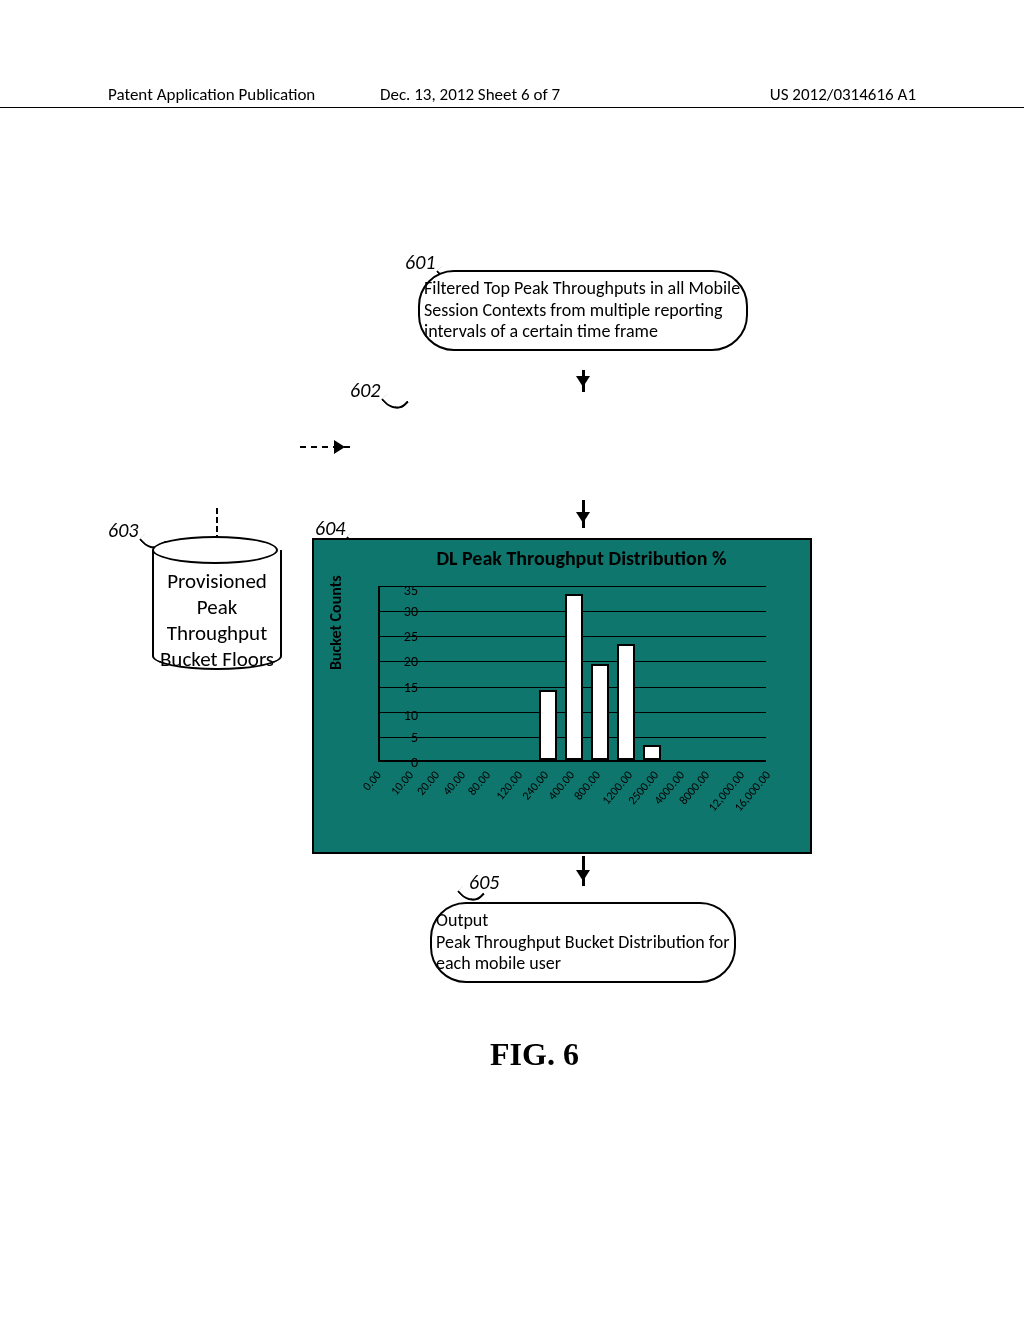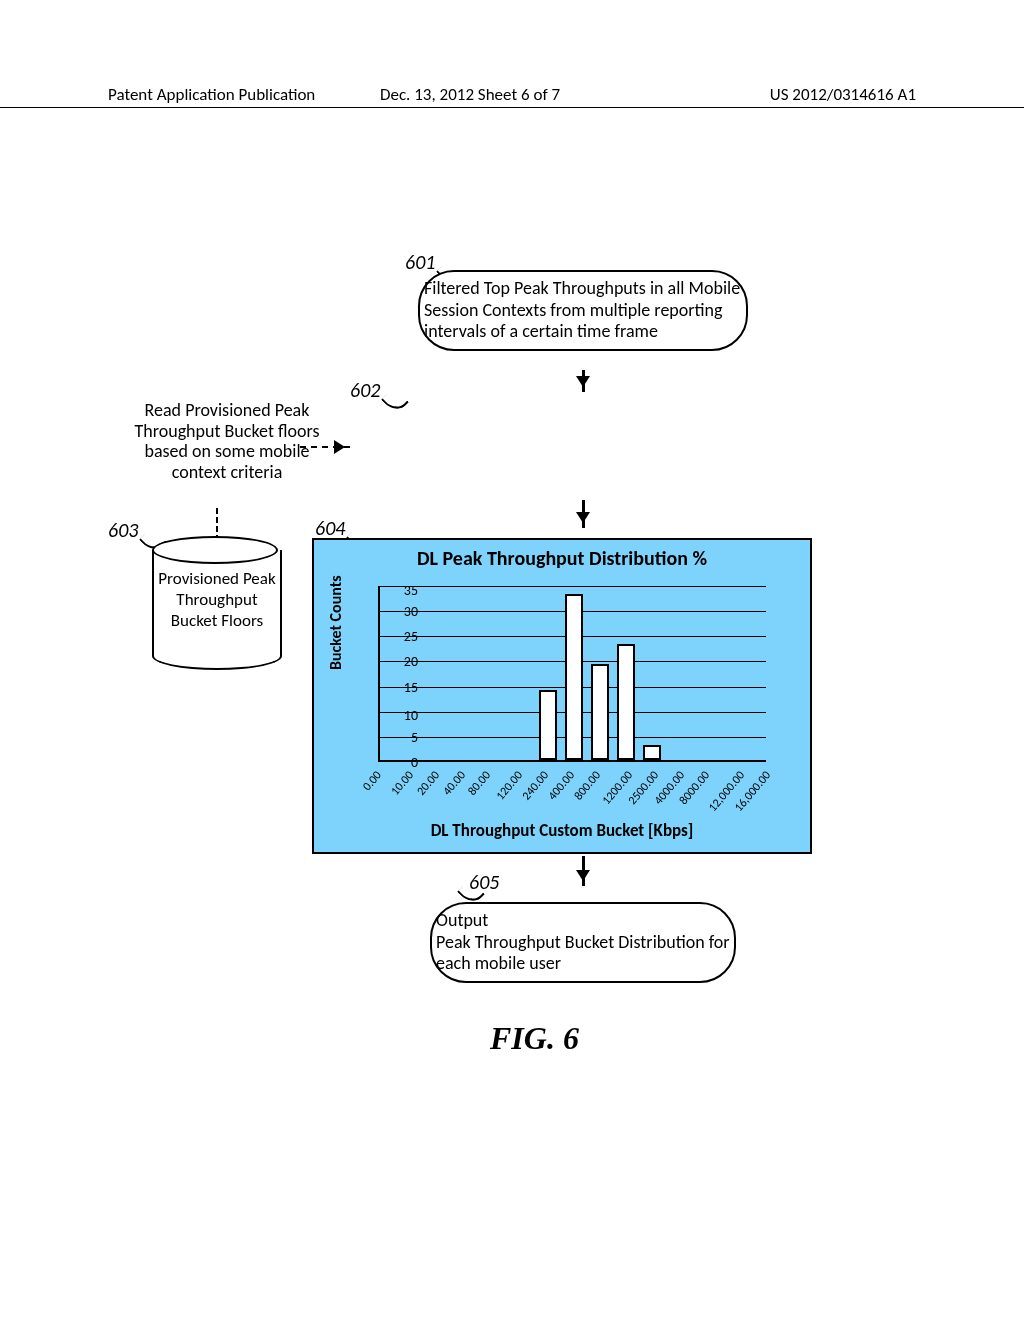--- a/index.html
+++ b/index.html
@@ -67,21 +67,21 @@
     padding: 6px 4px;
     line-height: 1.2;
     background: #fff;
   }
   .cylinder {
     position: absolute;
     border: 2.5px solid #000;
     border-top: none;
     border-radius: 0 0 50% 50% / 0 0 14px 14px;
     text-align: center;
-    font-size: 17px;
+    font-size: 21px;
     padding: 18px 4px 8px;
     background: #fff;
   }
   .cylinder-top {
     position: absolute;
     border: 2.5px solid #000;
     border-radius: 50% / 50%;
     background: #fff;
     width: 100%;
     left: -2.5px;
@@ -120,21 +120,22 @@
     border-left:11px solid #000;
   }
   .dashed-v {
     position:absolute;
     border-left:2.5px dashed #000;
   }
   
   .chart-box {
     position: absolute;
     border: 2.5px solid #000;
-    background: #7dd3fc;
+    background: #0f766e;
+    padding-left: 39px;
   }
   .chart-title {
     text-align:center;
     font-weight: bold;
     font-size: 20px;
     padding: 6px;
   }
   .plot {
     position:absolute;
     left: 64px;
@@ -184,23 +185,23 @@
     position:absolute;
     top: 280px;
     width:100%;
     text-align:center;
     font-weight: bold;
     font-size: 17px;
   }
   .fig-caption {
     position:absolute;
     font-family: 'Times New Roman', serif;
-    font-style: italic;
     font-weight: bold;
     font-size: 32px;
+    margin-top: 16px;
   }
 </style>
 </head>
 <body>
 
 <div class="page-header">
   <span class="header-left">Patent Application Publication</span>
   <span class="header-mid">Dec. 13, 2012  Sheet 6 of 7</span>
   <span class="header-right">US 2012/0314616 A1</span>
 </div>
@@ -209,21 +210,20 @@
 
   <div class="ref-label" style="left:305px; top:0px;">601</div>
   <div class="hook" style="left:341px; top:14px;"></div>
   <div class="box-lozenge" style="left:318px; top:20px; width:330px;">Filtered Top Peak Throughputs in all Mobile Session Contexts from multiple reporting intervals of a certain time frame</div>
 
   <div class="arrow-v" style="left:482px; top:120px; height:22px;"></div>
 
   <div class="ref-label" style="left:250px; top:128px;">602</div>
   <div class="hook" style="left:286px; top:142px;"></div>
 
-  <div class="side-text" style="left:22px; top:150px; width:210px;">Read Provisioned Peak Throughput Bucket floors based on some mobile context criteria</div>
   <div class="dashed-line" style="left:200px; top:196px; width:50px;"></div>
 
   <div class="arrow-v" style="left:482px; top:250px; height:28px;"></div>
 
   <div class="ref-label" style="left:8px; top:268px;">603</div>
   <div class="hook" style="left:44px; top:282px;"></div>
   <div class="dashed-v" style="left:116px; top:258px; height:42px;"></div>
   <div class="cylinder" style="left:52px; top:300px; width:130px; height:120px;">
     <div class="cylinder-top"></div>
     <span>Provisioned Peak Throughput Bucket Floors</span>
@@ -241,21 +241,20 @@
         <div class="grid-line" style="top: 75.4286px;"></div>
         <div class="grid-line" style="top: 50.2857px;"></div>
         <div class="grid-line" style="top: 25.1429px;"></div>
         <div class="grid-line" style="top: 0px;"></div>
         <div class="bar" style="left: 159.2px; height: 70.4px;"></div>
         <div class="bar" style="left: 185.067px; height: 165.943px;"></div>
         <div class="bar" style="left: 210.933px; height: 95.5429px;"></div>
         <div class="bar" style="left: 236.8px; height: 115.657px;"></div>
         <div class="bar" style="left: 262.667px; height: 15.0857px;"></div>
       </div>
-    <div class="xaxis-label">DL Throughput Custom Bucket [Kbps]</div>
     <div id="yticks">
         <div class="ytick" style="top: 222px;">0</div>
         <div class="ytick" style="top: 196.857px;">5</div>
         <div class="ytick" style="top: 175px;">10</div>
         <div class="ytick" style="top: 146.571px;">15</div>
         <div class="ytick" style="top: 121.429px;">20</div>
         <div class="ytick" style="top: 96.2857px;">25</div>
         <div class="ytick" style="top: 71.1429px;">30</div>
         <div class="ytick" style="top: 50px; margin-left: 37px;">35</div>
       </div>

